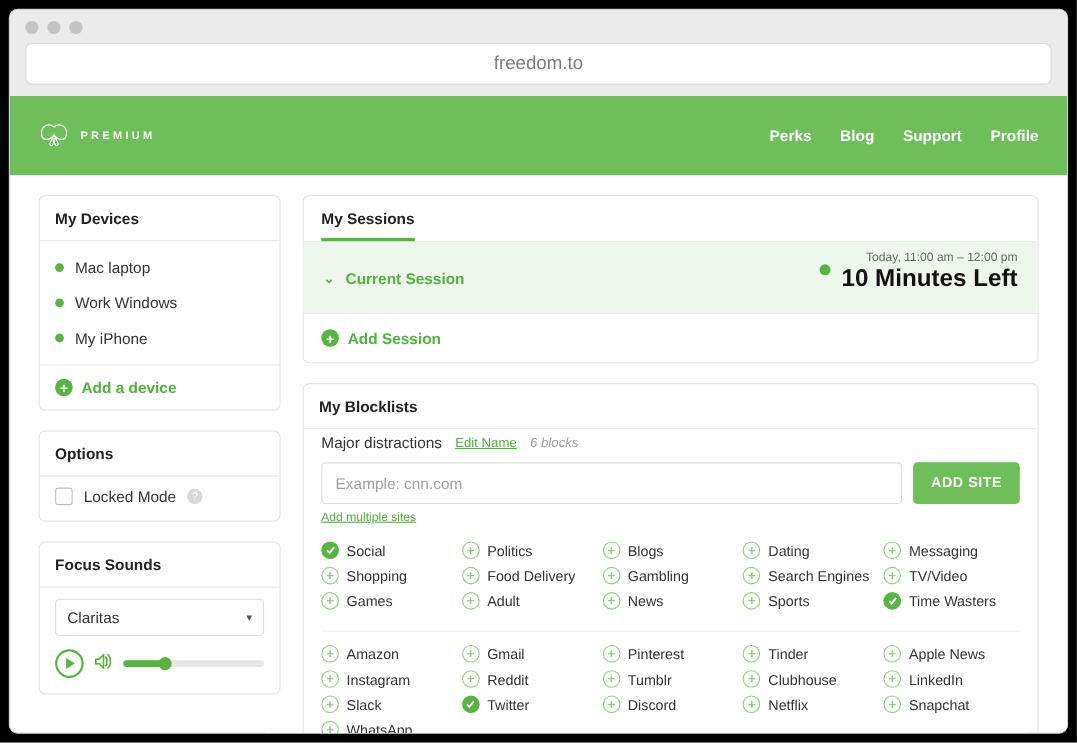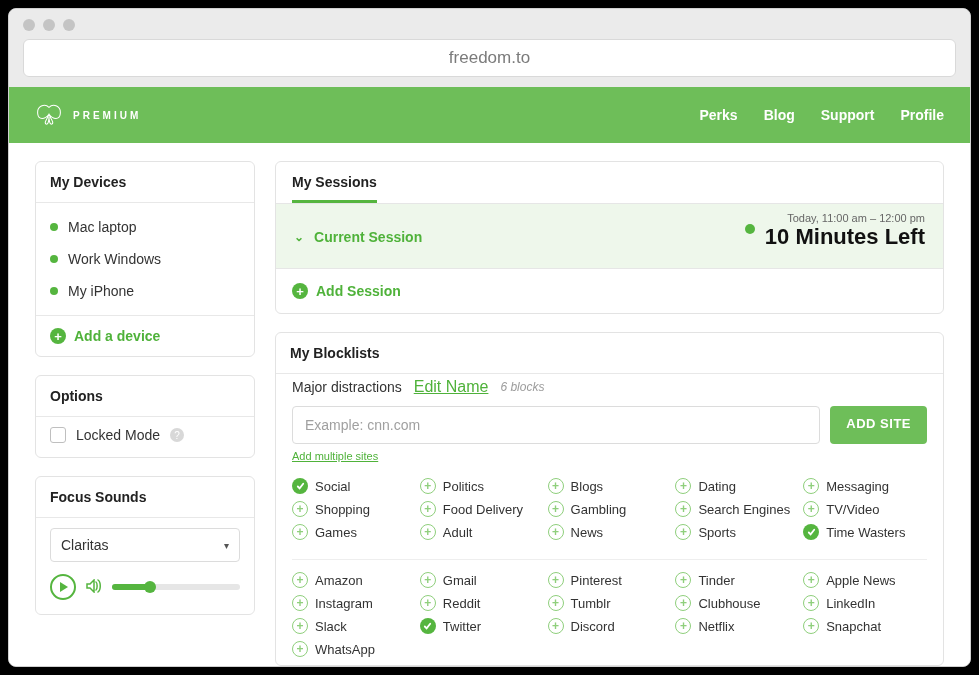--- a/index.html
+++ b/index.html
@@ -42,21 +42,21 @@
     flex: 1;
     overflow: auto;
     background: #fff;
   }
   .topbar {
     background: #6ebe59;
     color: #fff;
     display: flex;
     align-items: center;
     padding: 0 26px;
-    height: 56px;
+    height: 72px;
   }
   .logo {
     display: flex; align-items: center; gap: 10px;
     font-size: 10px; letter-spacing: 3px; font-weight: 600;
   }
   .nav-right { margin-left: auto; display: flex; gap: 26px; font-weight: 700; font-size: 14px; }
   .nav-right > div { cursor: pointer; }
 
   .page-body {
     display: flex;
@@ -168,21 +168,21 @@
   .dot-large { width: 10px; height: 10px; border-radius: 50%; background: #55b53f; }
   .chevron-down { color: #4fb23a; font-size: 12px; }
 
   .add-session-row {
     border-top: 1px solid #e6e6e6; padding: 14px 16px; display: flex; align-items: center; gap: 8px;
     color: #4fb23a; font-weight: 700; font-size: 14px; cursor: pointer;
   }
 
   .blocklist-name-row { padding: 4px 16px 10px; display: flex; align-items: center; gap: 12px; font-size: 14px; }
   .blocklist-name { color: #333; }
-  .edit-name { color: #4fb23a; text-decoration: underline; font-size: 16px; cursor: pointer; }
+  .edit-name { color: #4fb23a; text-decoration: underline; font-size: 12px; cursor: pointer; }
   .blocks-count { color: #9c9c9c; font-style: italic; font-size: 12px; }
 
   .site-input-row { display: flex; gap: 10px; padding: 0 16px; }
   .site-input {
     flex: 1; border: 1px solid #dcdcdc; border-radius: 4px; padding: 10px 12px; font-size: 14px; color: #a0a0a0;
   }
   .add-site-btn {
     background: #6ebe59; color: #fff; font-weight: 700; border-radius: 4px;
     padding: 10px 16px; font-size: 13px; letter-spacing: 0.5px; cursor: pointer;
   }

